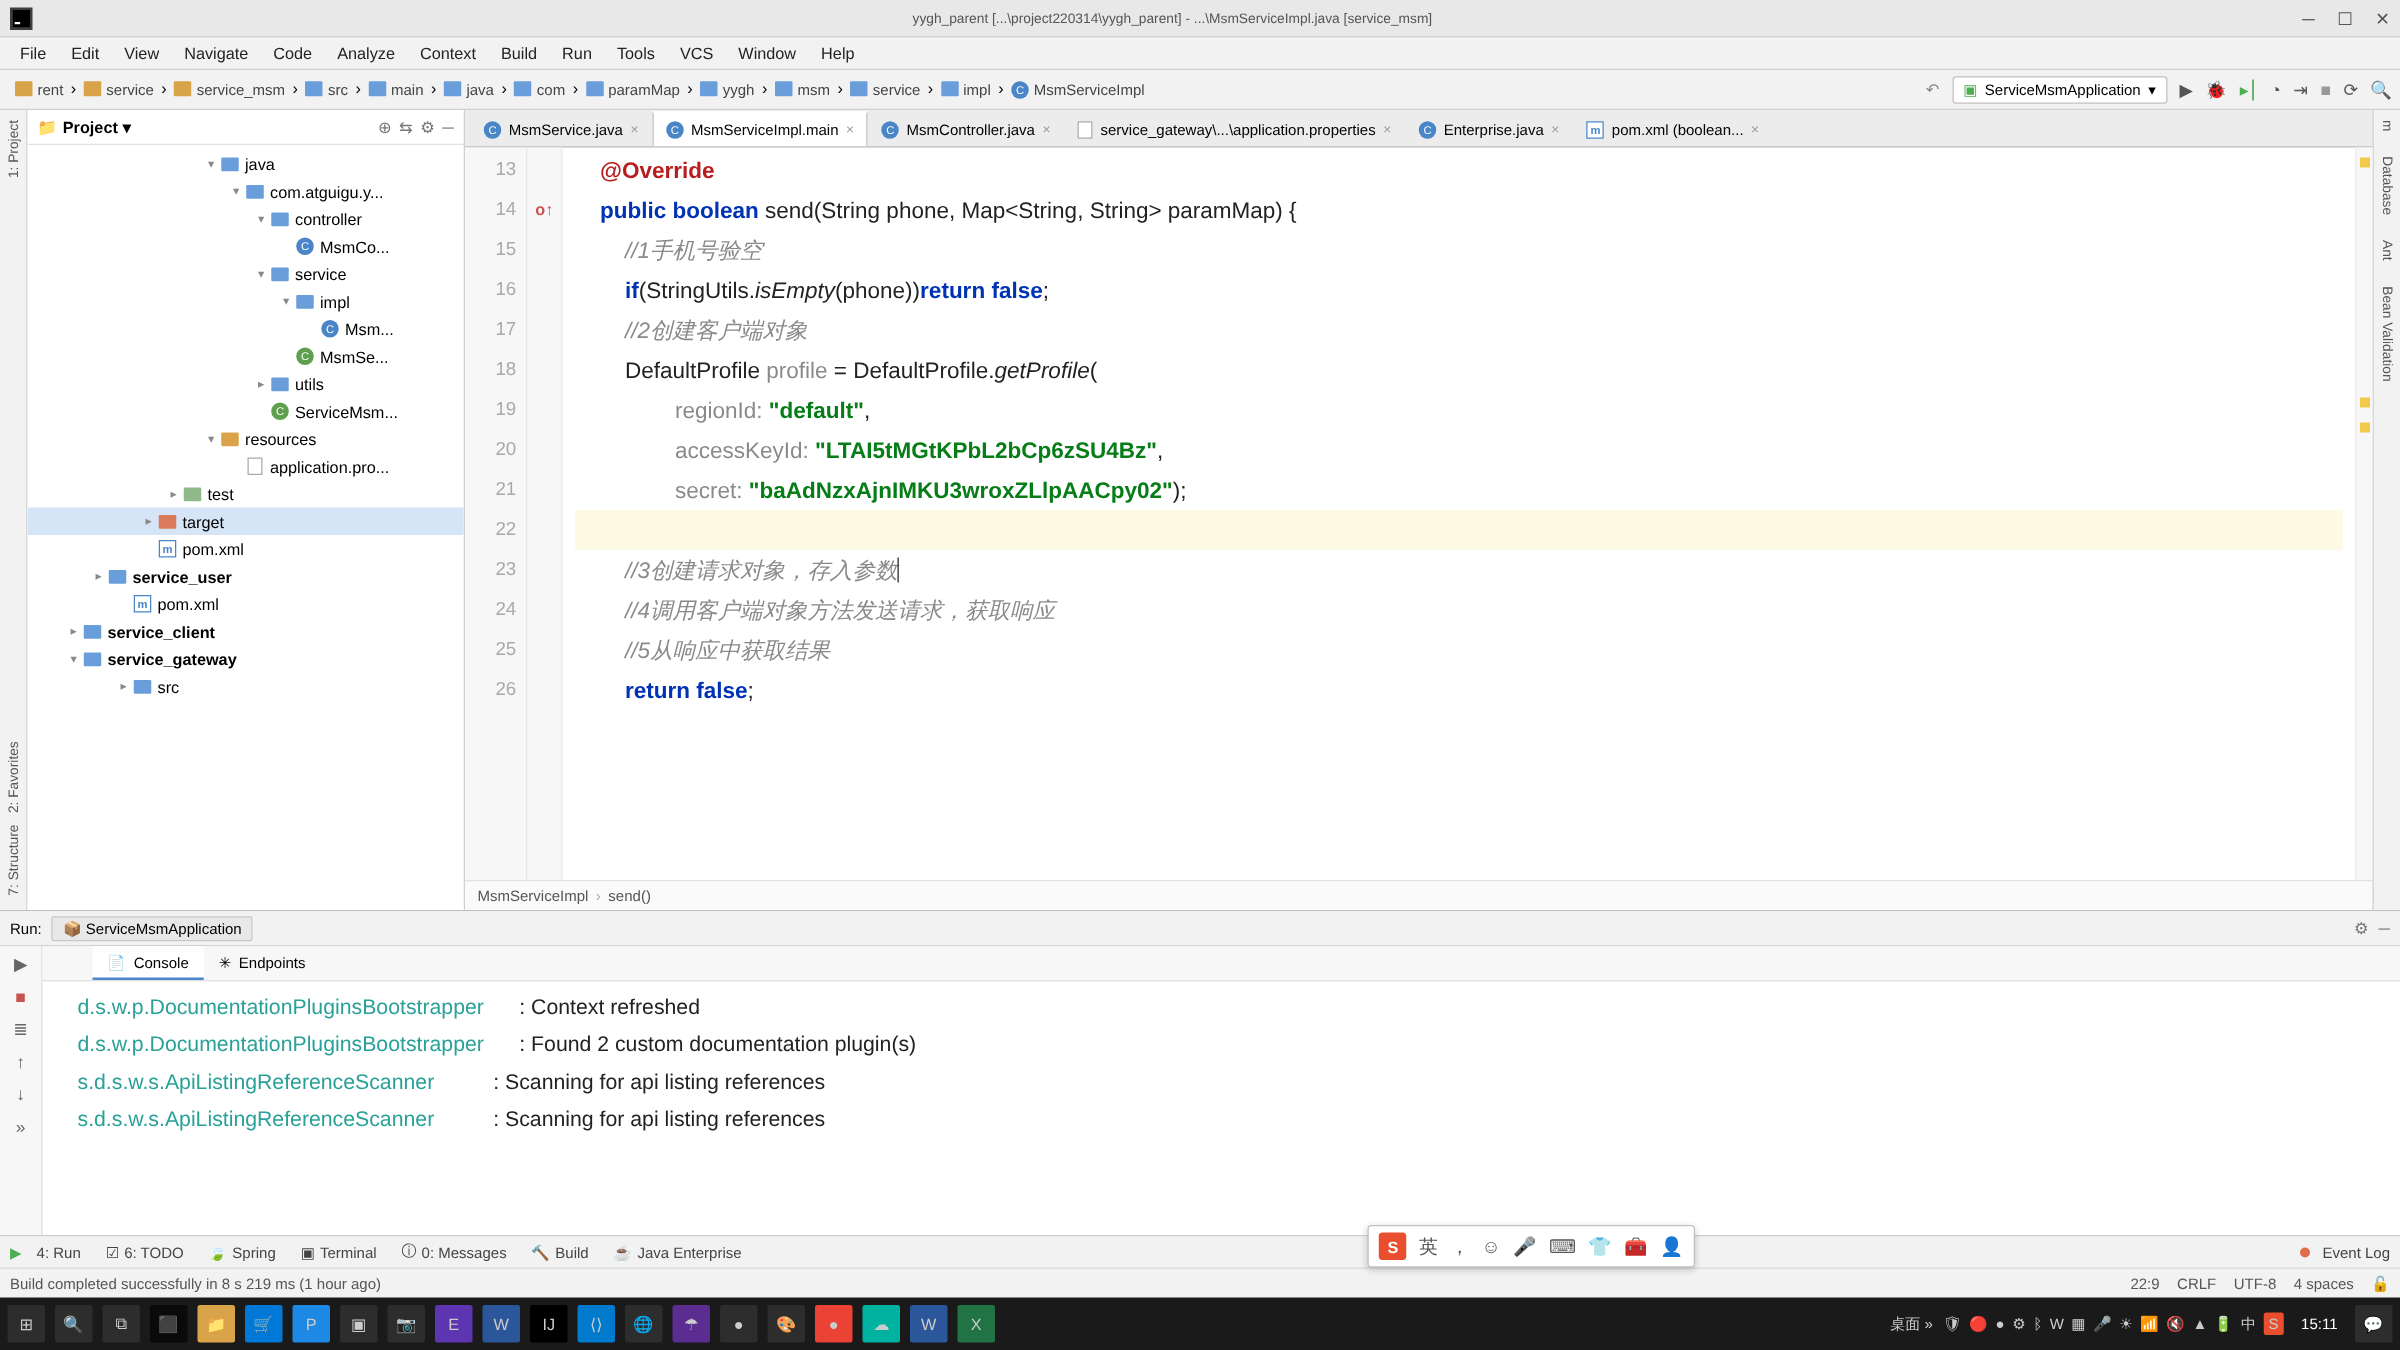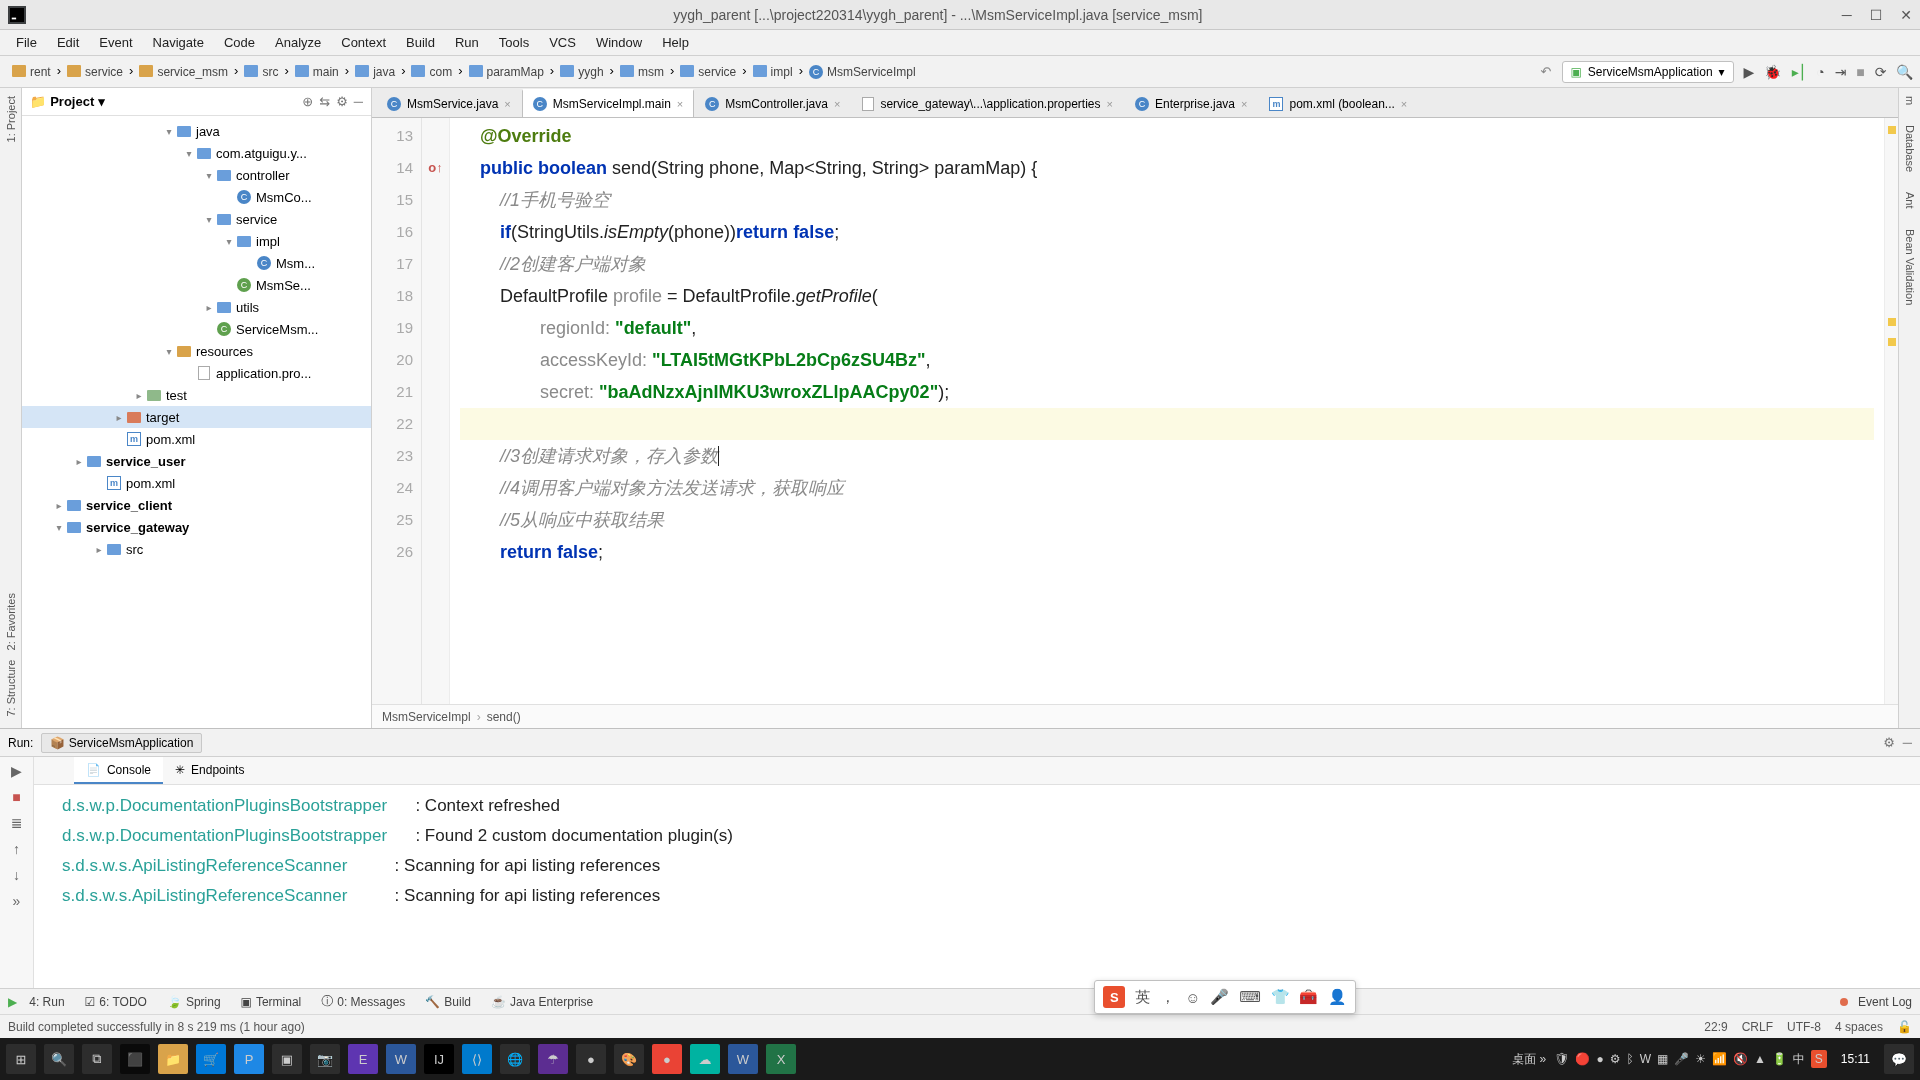--- a/index.html
+++ b/index.html
@@ -2,21 +2,21 @@
 <html><head>
 <meta charset="utf-8">
 <style>
 * { margin: 0; padding: 0; box-sizing: border-box; font-family: "Segoe UI", Arial, sans-serif; }
 body { width: 1920px; height: 1080px; overflow: hidden; background: #f2f2f2; display: flex; flex-direction: column; font-size: 13px; }
 
 
 .titlebar { height: 30px; background: #e8e8e8; display: flex; align-items: center; padding: 0 8px; border-bottom: 1px solid #c8c8c8; }
 .titlebar .logo { width: 18px; height: 18px; background: #3c3f41; margin-right: 8px; display: flex; align-items: center; justify-content: center; }
 .titlebar .logo svg { width: 14px; height: 14px; }
-.titlebar .title { flex: 1; text-align: center; color: #555; font-size: 14px; }
+.titlebar .title { flex: 1; text-align: center; color: #555; font-size: 11px; }
 .titlebar .winbtns { display: flex; gap: 18px; }
 .titlebar .winbtns span { cursor: pointer; color: #555; font-size: 14px; }
 
 
 .menubar { height: 26px; background: #f2f2f2; display: flex; align-items: center; padding: 0 8px; gap: 4px; border-bottom: 1px solid #d0d0d0; }
 .menubar .menu-item { padding: 2px 8px; cursor: pointer; color: #222; }
 
 
 .navbar { height: 32px; background: #f2f2f2; display: flex; align-items: center; padding: 0 6px; border-bottom: 1px solid #d0d0d0; gap: 2px; }
 .navbar .crumb { display: flex; align-items: flex-start; gap: 4px; padding: 2px 6px; color: #444; font-size: 12px; }
@@ -65,21 +65,21 @@
 .editor-body { flex: 1; display: flex; min-height: 0; position: relative; }
 .gutter { width: 50px; background: #f7f7f7; border-right: 1px solid #e4e4e4; text-align: right; padding-right: 8px; color: #aaa; font-family: "JetBrains Mono", Consolas, monospace; font-size: 15px; line-height: 32px; padding-top: 2px; }
 .gutter2 { width: 28px; background: #f7f7f7; border-right: 1px solid #ececec; display:flex; flex-direction:column; align-items:center; padding-top:42px; }
 .gutter2 .marker { color:#c75450; font-size:13px; font-weight:bold; }
 .code { flex: 1; font-family: "JetBrains Mono", Consolas, monospace; font-size: 18px; line-height: 32px; padding: 2px 10px; white-space: pre; color: #222; overflow: hidden; }
 .code .kw { color: #0033b3; font-weight: bold; }
 .code .cm { color: #8a8a8a; font-style: italic; }
 .code .str { color: #067d17; font-weight: bold; }
 .code .fn { font-style: italic; color: #222; }
 .code .param { color: #8a8a8a; }
-.code .ann { color: #4d7c0f; font-weight: bold; }
+.code .ann { color: #b91c1c; font-weight: bold; }
 .code .caret { border-left: 1px solid #222; }
 .code-line.hl { background: #fcfae3; }
 .right-strip { width: 14px; background: #f7f7f7; border-left: 1px solid #ececec; position: relative; }
 .right-strip .warn { position:absolute; right:2px; width:8px; height:8px; background:#f2c94c; }
 .breadcrumb-bottom { height: 24px; border-top: 1px solid #e0e0e0; padding: 0 10px; display: flex; align-items: center; gap: 6px; font-size: 12px; color: #555; background: #fafafa; }
 
 
 .right-gutter { width: 22px; background: #f2f2f2; border-left: 1px solid #d0d0d0; display: flex; flex-direction: column; align-items: center; padding-top: 8px; gap: 20px; }
 .right-gutter .vtext { writing-mode: vertical-rl; font-size: 11px; color: #555; cursor: pointer; }
 
@@ -136,21 +136,21 @@
   <div class="winbtns">
     <span>─</span>
     <span>☐</span>
     <span>✕</span>
   </div>
 </div>
 
 <div class="menubar">
   <span class="menu-item">File</span>
   <span class="menu-item">Edit</span>
-  <span class="menu-item">Event</span>
+  <span class="menu-item">View</span>
   <span class="menu-item">Navigate</span>
   <span class="menu-item">Code</span>
   <span class="menu-item">Analyze</span>
   <span class="menu-item">Context</span>
   <span class="menu-item">Build</span>
   <span class="menu-item">Run</span>
   <span class="menu-item">Tools</span>
   <span class="menu-item">VCS</span>
   <span class="menu-item">Window</span>
   <span class="menu-item">Help</span>

